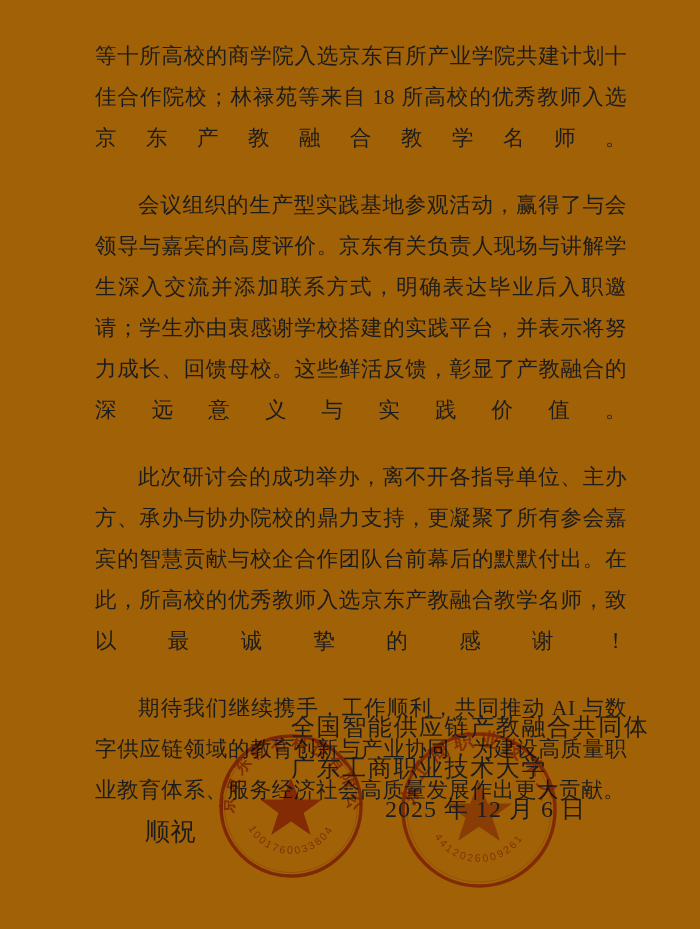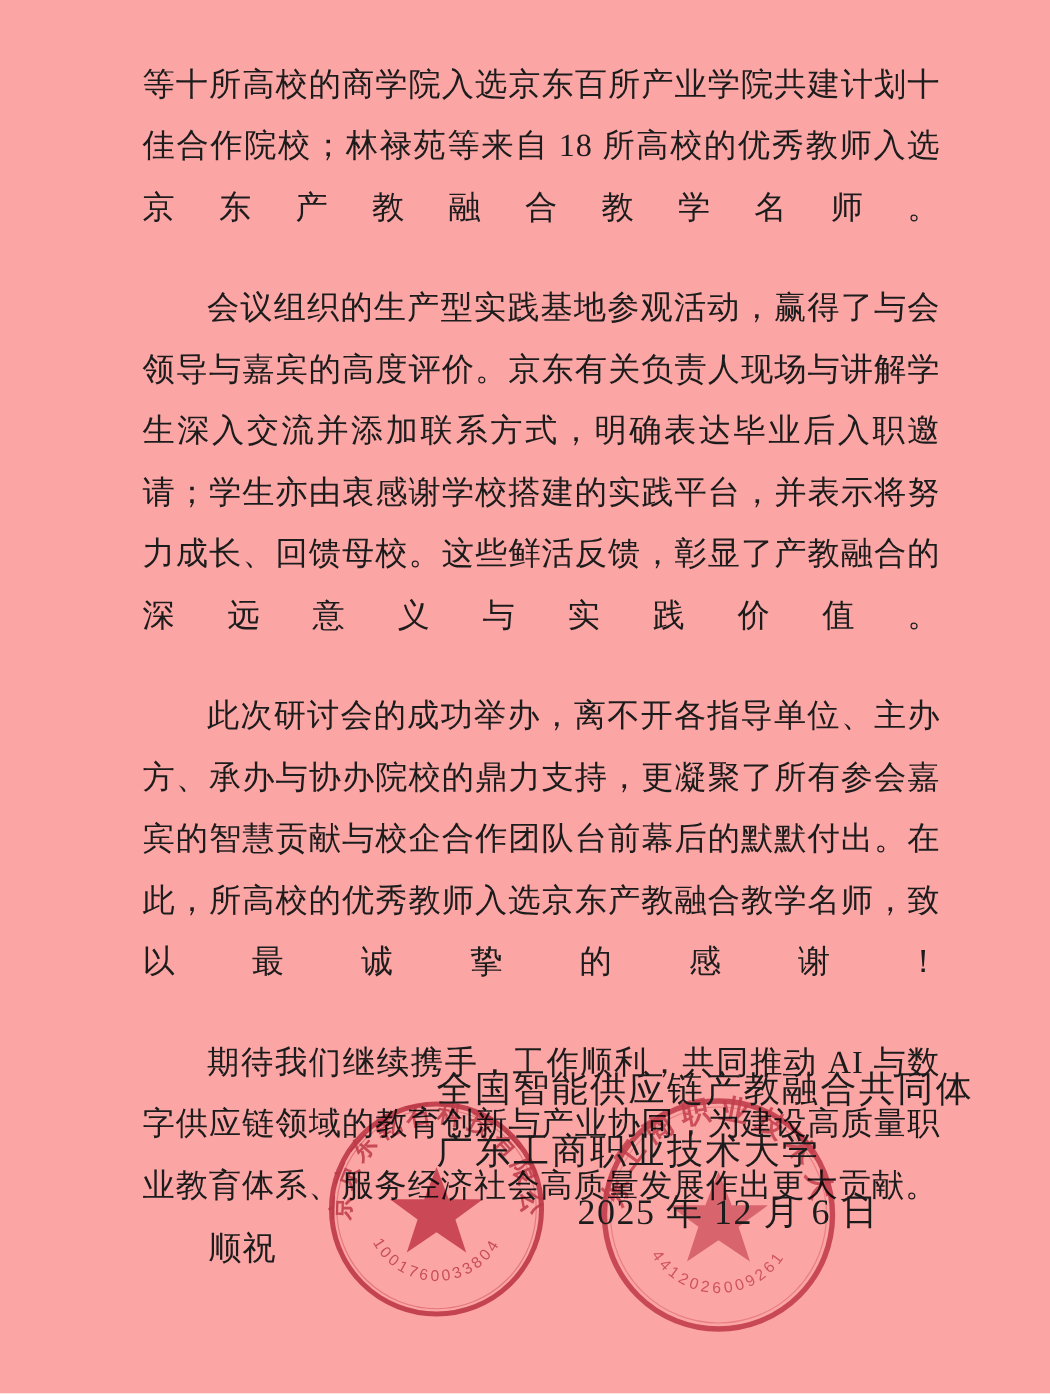--- a/index.html
+++ b/index.html
@@ -14,21 +14,21 @@
     overflow: hidden;
     font-family: "Liberation Serif", "DejaVu Serif", serif;
     color: #1a1a1a;
     -webkit-font-smoothing: antialiased;
   }
 
   
   .page {
     position: absolute;
     inset: 0;
-    background: #fca5a5;
+    background: #a16207;
   }
 
   
   .letter-body {
     position: absolute;
     left: 95px;
     top: 36px;
     width: 532px;
   }
 
@@ -45,21 +45,21 @@
     text-indent: 2em;
     margin-top: 26px;
   }
   .para.last-line-stretch {
     text-align-last: justify;
   }
 
   
   .short-line {
     margin: 0;
-    font-size: 22px;
+    font-size: 25px;
     line-height: 41px;
     letter-spacing: 0.6px;
     color: #1c1c1c;
   }
   .short-line.indent1 {
     text-indent: 2em;
   }
   .short-line.indent-small {
     padding-left: 26px;
   }

